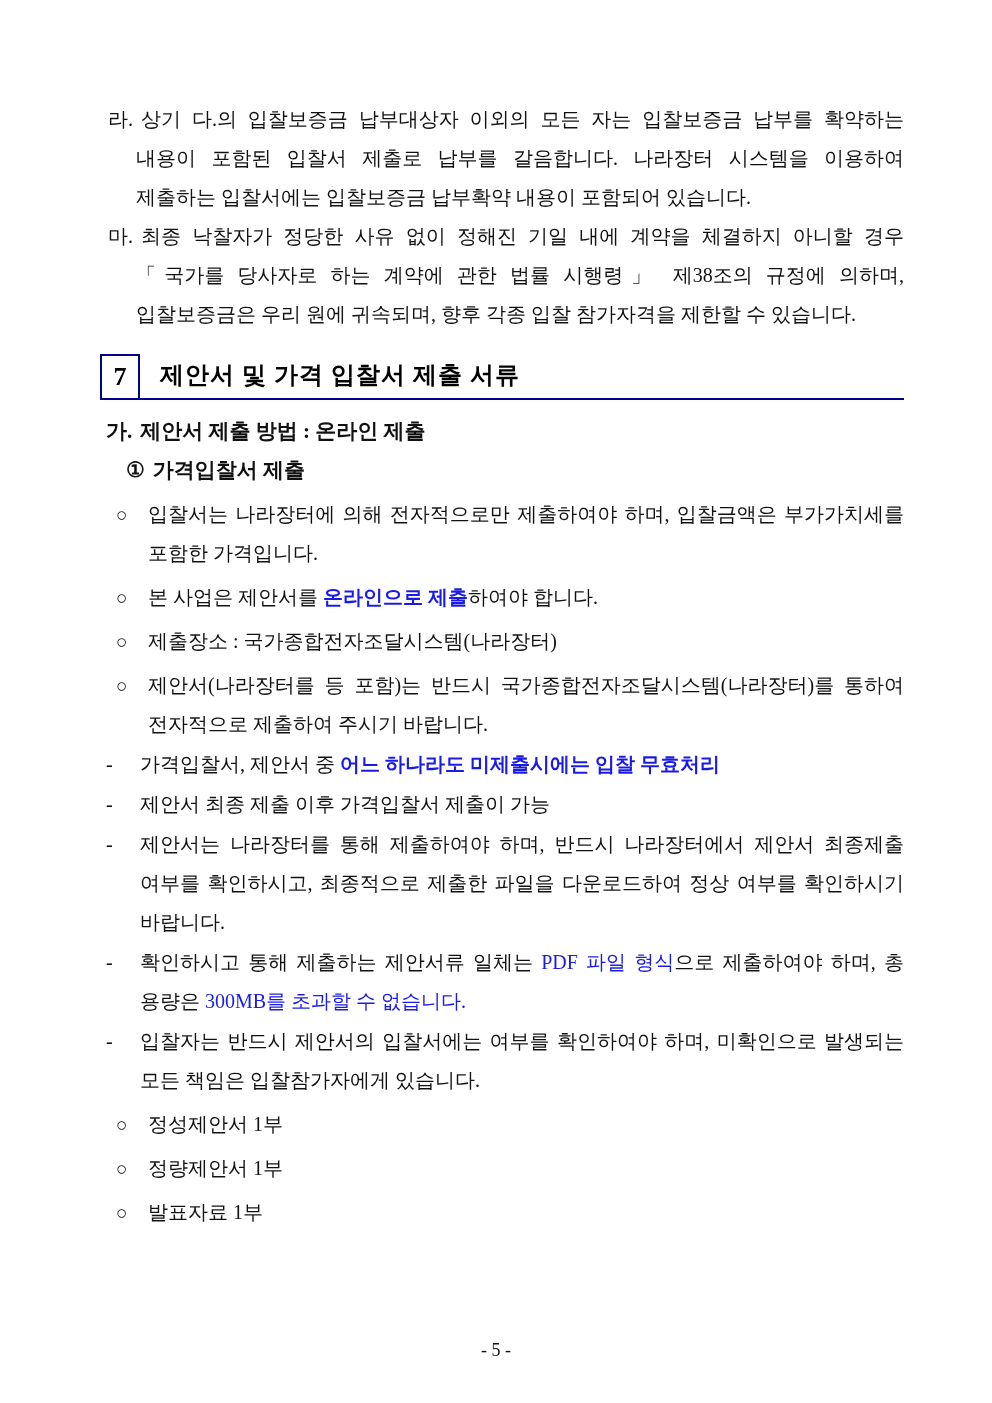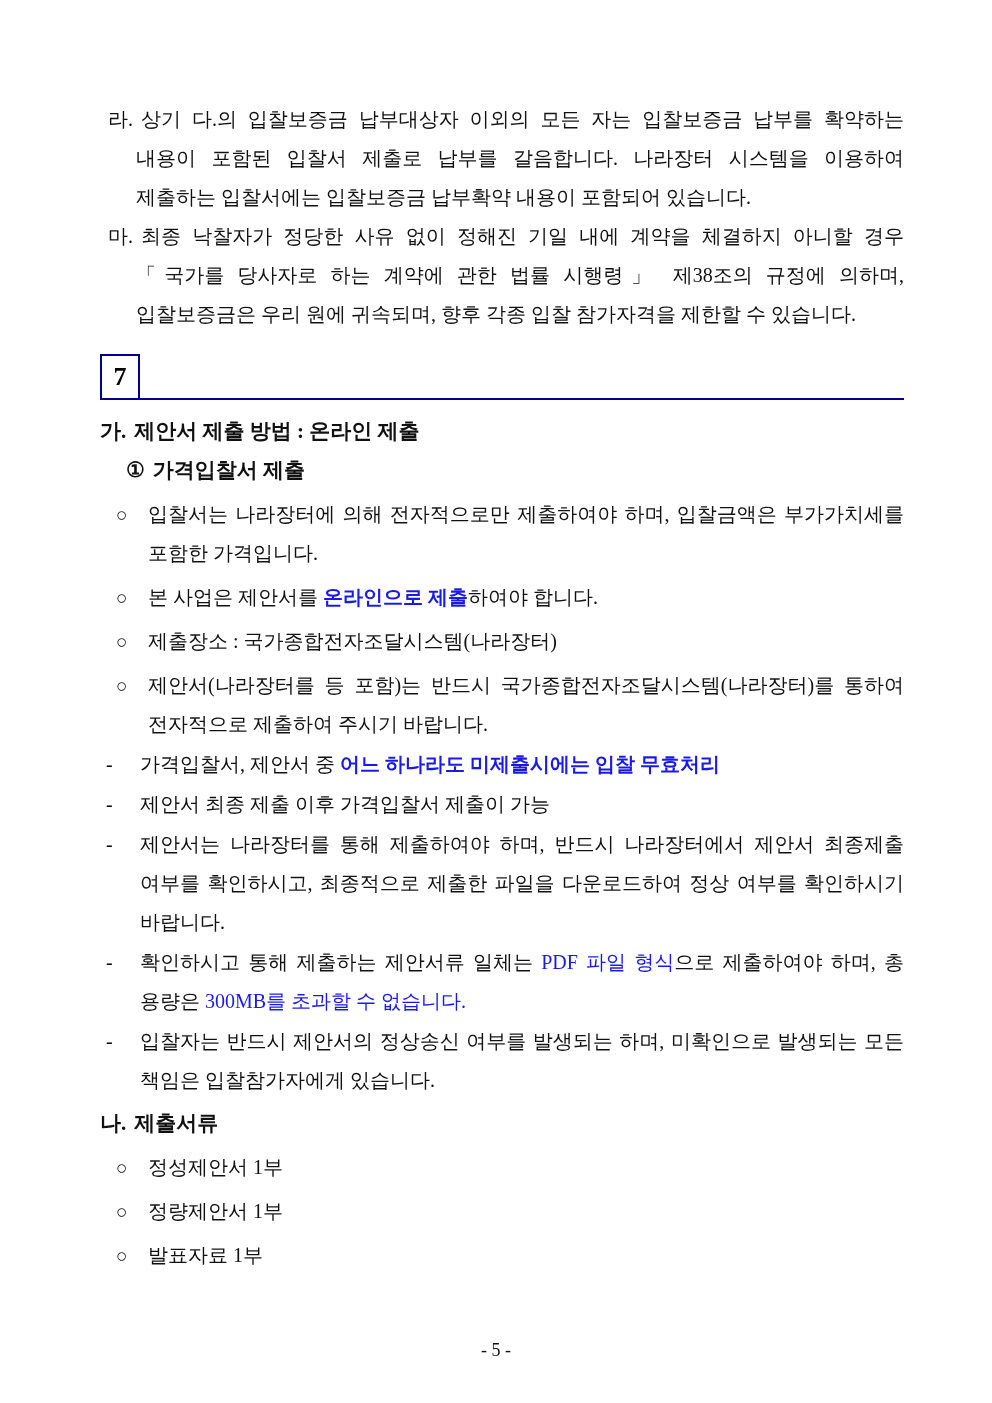--- a/index.html
+++ b/index.html
@@ -36,21 +36,21 @@
     display: flex; align-items: center; justify-content: center;
     font-size: 26px; font-weight: bold; color: #000;
   }
   .section-title {
     font-size: 24px; font-weight: bold; color: #000;
     margin-left: 20px; align-self: center;
     letter-spacing: 1px; line-height: 1;
     padding-bottom: 2px;
   }
 
-  .sub-heading  { font-weight: bold; font-size: 21px;  margin-top: 12px; }
+  .sub-heading  { font-weight: bold; font-size: 21px; margin-left: 6px;  margin-top: 12px; }
   .sub-heading .label { margin-right: 8px; }
   .num-heading  { font-weight: bold; font-size: 21px; margin-left: 26px; margin-top: 0; }
   .num-heading .num { margin-right: 8px; }
 
   .circle-item { margin-left: 16px; padding-left: 32px; text-indent: -32px; margin-top: 5px; }
   .bullet      { display: inline-block; width: 32px; text-indent: 0; font-size: 19px; }
 
   .dash-item   { margin-left: 6px; padding-left: 34px; text-indent: -34px; margin-top: 1px; }
   .dash-bullet { display: inline-block; width: 34px; text-indent: 0; }
 
@@ -66,20 +66,21 @@
 <body>
 
 <div class="content">
 
   <p class="hang-letter"><span class="label">라.</span><span>상기 다.의 입찰보증금 납부대상자 이외의 모든 자는 입찰보증금 납부를 확약하는 내용이 포함된 입찰서 제출로 납부를 갈음합니다. 나라장터 시스템을 이용하여 제출하는 입찰서에는 입찰보증금 납부확약 내용이 포함되어 있습니다.</span></p>
 
   <p class="hang-letter"><span class="label">마.</span><span>최종 낙찰자가 정당한 사유 없이 정해진 기일 내에 계약을 체결하지 아니할 경우 「국가를 당사자로 하는 계약에 관한 법률 시행령」 제38조의 규정에 의하며, 입찰보증금은 우리 원에 귀속되며, 향후 각종 입찰 참가자격을 제한할 수 있습니다.</span></p>
 
   <div class="section-header">
     <div class="section-num">7</div>
+    <div class="section-title">제안서 및 가격 입찰서 제출 서류</div>
   </div>
 
   <p class="sub-heading"><span class="label">가.</span><span>제안서 제출 방법 : 온라인 제출</span></p>
 
   <p class="num-heading"><span class="num">①</span><span>가격입찰서 제출</span></p>
 
   <p class="circle-item"><span class="bullet">○</span><span>입찰서는 나라장터에 의해 전자적으로만 제출하여야 하며, 입찰금액은 부가가치세를 포함한 가격입니다.</span></p>
 
 
   <p class="circle-item"><span class="bullet">○</span><span>본 사업은 제안서를 </span><span class="blue-bold">온라인으로 제출</span><span>하여야 합니다.</span></p>
@@ -89,23 +90,22 @@
   <p class="circle-item"><span class="bullet">○</span><span>제안서(나라장터를 등 포함)는 반드시 국가종합전자조달시스템(나라장터)를 통하여 전자적으로 제출하여 주시기 바랍니다.</span></p>
 
   <p class="dash-item"><span class="dash-bullet">-</span><span>가격입찰서, 제안서 중 </span><span class="blue-bold">어느 하나라도 미제출시에는 입찰 무효처리</span></p>
 
   <p class="dash-item"><span class="dash-bullet">-</span><span>제안서 최종 제출 이후 가격입찰서 제출이 가능</span></p>
 
   <p class="dash-item"><span class="dash-bullet">-</span><span>제안서는 나라장터를 통해 제출하여야 하며, 반드시 나라장터에서 제안서 최종제출 여부를 확인하시고, 최종적으로 제출한 파일을 다운로드하여 정상 여부를 확인하시기 바랍니다.</span></p>
 
   <p class="dash-item"><span class="dash-bullet">-</span><span>확인하시고 통해 제출하는 제안서류 일체는 </span><span class="blue">PDF 파일 형식</span><span>으로 제출하여야 하며, 총 용량은 </span><span class="blue">300MB를 초과할 수 없습니다.</span></p>
 
-  <p class="dash-item"><span class="dash-bullet">-</span><span>입찰자는 반드시 제안서의 정상송신 여부를 발생되는 하며, 미확인으로 발생되는 모든 책임은 입찰참가자에게 있습니다.</span></p>
+  <p class="dash-item"><span class="dash-bullet">-</span><span>입찰자는 반드시 제안서의 입찰서에는 여부를 확인하여야 하며, 미확인으로 발생되는 모든 책임은 입찰참가자에게 있습니다.</span></p>
 
-  <p class="sub-heading" style="margin-top:4px;"><span class="label">나.</span><span>제출서류</span></p>
 
   <p class="circle-item"><span class="bullet">○</span><span>정성제안서 1부</span></p>
 
   <p class="circle-item"><span class="bullet">○</span><span>정량제안서 1부</span></p>
 
   <p class="circle-item"><span class="bullet">○</span><span>발표자료 1부</span></p>
 
 </div>
 
 <div class="footer">- 5 -</div>

